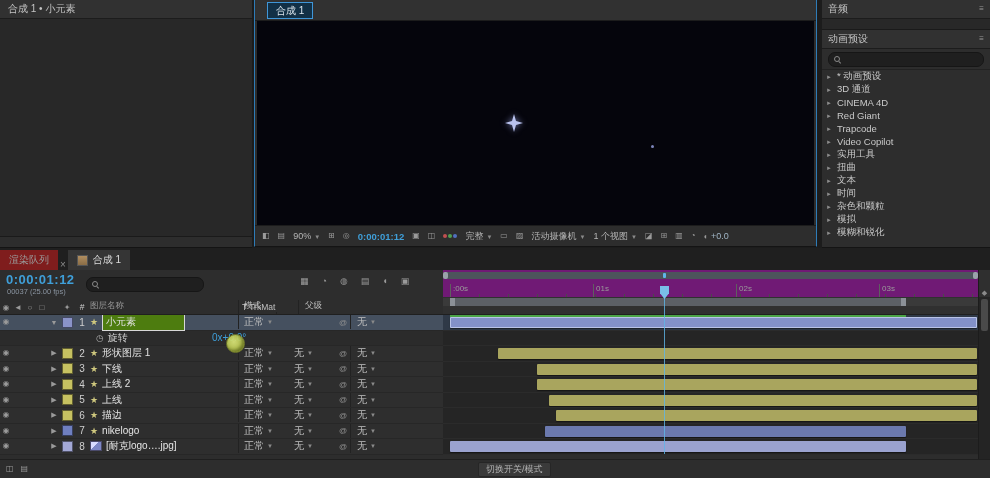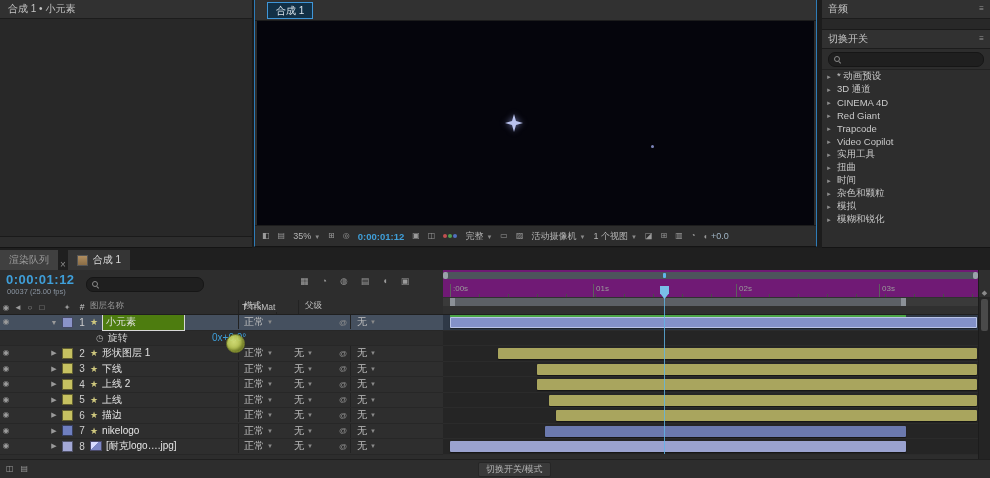--- a/index.html
+++ b/index.html
@@ -38,21 +38,21 @@
   .mag::before{content:"";position:absolute;left:0;top:0;width:4px;height:4px;border:1px solid #8a8a8a;border-radius:50%;}
   .mag::after{content:"";position:absolute;left:5px;top:5px;width:3px;height:1px;background:#8a8a8a;transform:rotate(45deg);transform-origin:0 0;}
   .fx-list{overflow:hidden;height:182px;}
   .fx-item{height:13px;display:flex;align-items:center;gap:4px;padding:0 4px;color:#c9c9c9;font-size:9.5px;}
   .fx-item .fx-arrow{font-size:6px;color:#8d8d8d;width:7px;}
 
   
   .timeline{position:absolute;left:0;top:248px;width:990px;height:230px;background:#2d2d2d;}
   .tl-tabs{height:22px;background:#1f1f1f;display:flex;align-items:flex-end;gap:0;border-bottom:1px solid #191919;}
   .tab{height:20px;display:flex;align-items:center;gap:5px;padding:0 9px;font-size:10px;}
-  .tab.inactive{background:#404040;color:#9a9a9a;}
+  .tab.inactive{background:#7f1d1d;color:#9a9a9a;}
   .tab.active{background:#353535;color:#ddd;}
   .tab-close{color:#8a8a8a;font-size:10px;padding:0 2px;}
   .comp-icon{width:9px;height:9px;background:linear-gradient(#b08d5f,#8a6d46);border:1px solid #555;display:inline-block;}
 
   .tl-controls{position:absolute;top:22px;left:0;width:443px;height:27px;background:#2d2d2d;border-bottom:1px solid #1c1c1c;}
   .big-tc{position:absolute;left:6px;top:2px;color:#3f9fd9;font-size:13px;font-weight:bold;letter-spacing:.5px;}
   .frame-info{position:absolute;left:7px;top:17px;font-size:7.5px;color:#8a94a0;}
   .tl-search{position:absolute;left:86px;top:7px;width:118px;}
   .tl-icons{position:absolute;left:300px;top:7px;display:flex;gap:13px;}
   .tl-icons .glyph{font-size:9px;}
@@ -141,21 +141,21 @@
     </div>
     <div class="viewport">
       <svg class="sparkle" width="20" height="20" viewBox="0 0 20 20">
         <path d="M10 1 L12 8 L19 10 L12 12 L10 19 L8 12 L1 10 L8 8 Z" fill="#b9c2ee"></path>
       </svg>
       <span class="tiny-dot"></span>
     </div>
     <div class="comp-toolbar">
       <span class="glyph">◧</span>
       <span class="glyph">▤</span>
-      <span><b style="font-weight:normal">35%</b><i class="dd">▼</i></span>
+      <span><b style="font-weight:normal">90%</b><i class="dd">▼</i></span>
       <span class="glyph">⊞</span>
       <span class="glyph">◎</span>
       <span class="tc">0:00:01:12</span>
       <span class="glyph">▣</span>
       <span class="glyph">◫</span>
       <span class="rgbdots">
           <i style="background:#c05050"></i>
           <i style="background:#50a050"></i>
           <i style="background:#5070c0"></i>
         </span>
@@ -172,21 +172,21 @@
     </div>
   </div>
 
   <div class="fx-panel">
     <div class="fx-header">
       <span>音频</span>
       <span class="glyph">≡</span>
     </div>
     <div class="fx-gap"></div>
     <div class="fx-header">
-      <span>切换开关</span>
+      <span>动画预设</span>
       <span class="glyph">≡</span>
     </div>
     <div class="fx-search-row">
       <div class="searchbox">
         <span class="mag"></span>
         <input style="">
       </div>
     </div>
     <div class="fx-list">
         <div class="fx-item">
@@ -213,20 +213,24 @@
     <span class="fx-arrow">►</span>
     <span class="fx-label">Video Copilot</span>
   </div>
         <div class="fx-item">
     <span class="fx-arrow">►</span>
     <span class="fx-label">实用工具</span>
   </div>
         <div class="fx-item">
     <span class="fx-arrow">►</span>
     <span class="fx-label">扭曲</span>
+  </div>
+        <div class="fx-item">
+    <span class="fx-arrow">►</span>
+    <span class="fx-label">文本</span>
   </div>
         <div class="fx-item">
     <span class="fx-arrow">►</span>
     <span class="fx-label">时间</span>
   </div>
         <div class="fx-item">
     <span class="fx-arrow">►</span>
     <span class="fx-label">杂色和颗粒</span>
   </div>
         <div class="fx-item">

